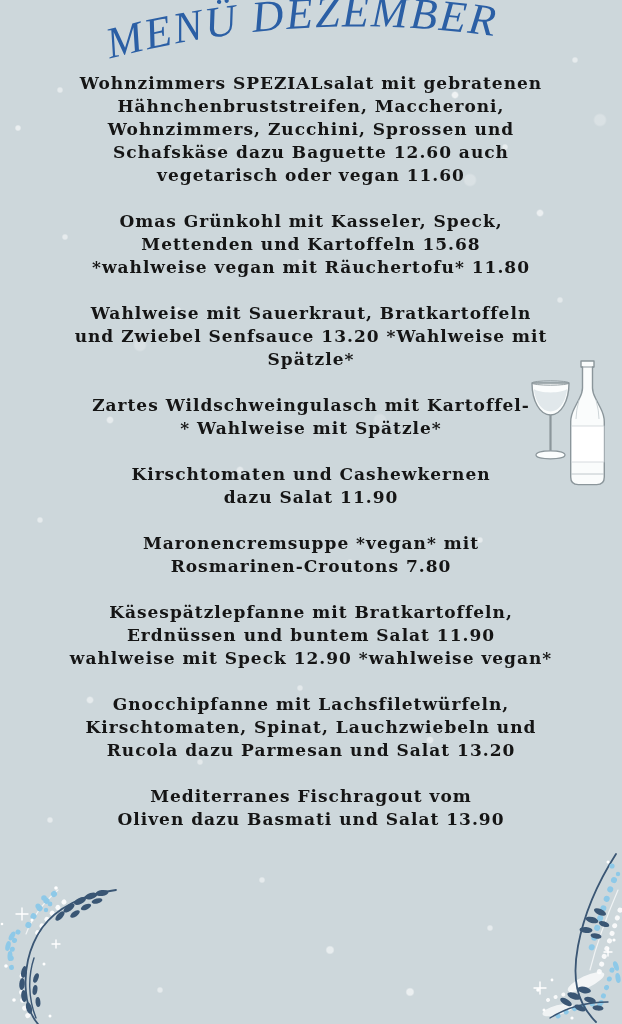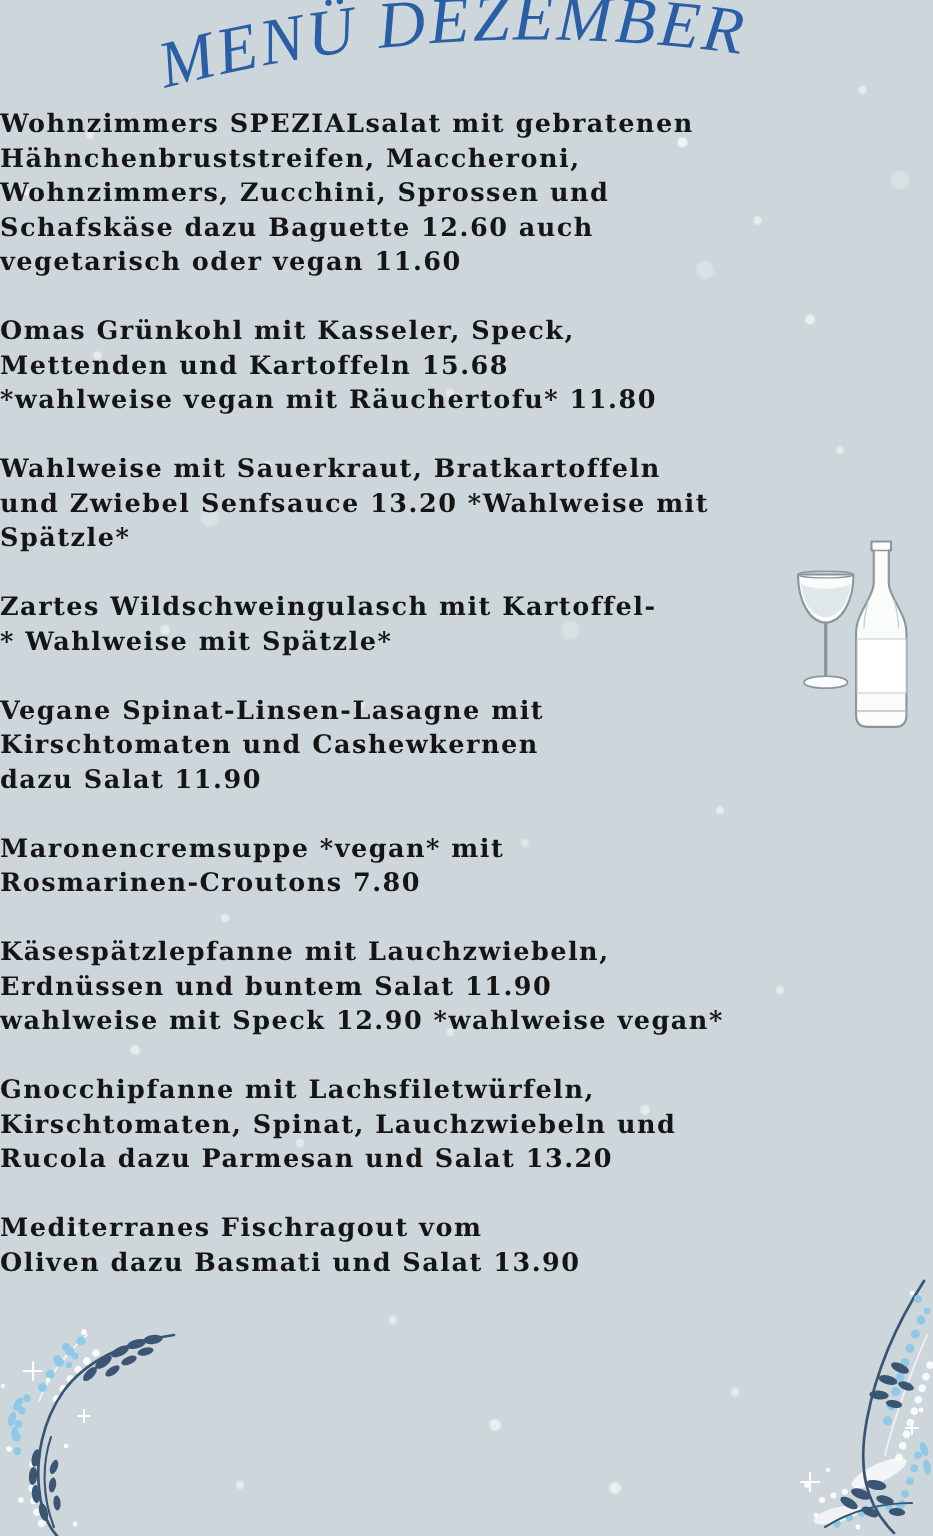--- a/index.html
+++ b/index.html
@@ -60,21 +60,21 @@
   .title-svg{position:absolute;top:0;left:0;z-index:2;overflow:visible;}
   .title-text{
     font-family:"Liberation Serif","DejaVu Serif",serif;
     font-style:italic;
     font-size:44px;
     letter-spacing:2px;
     fill:var(--accent);
   }
   .menu-list{
     position:absolute;top:72px;left:0;width:622px;z-index:3;
-    text-align:left;
+    text-align:center;
     color:var(--ink);
     font-weight:700;
     font-size:17px;
     line-height:23px;
     letter-spacing:1px;
   }
   .menu-item{margin:0 0 23px 0;}
   .menu-line{white-space:nowrap;}
   .deco{position:absolute;z-index:2;pointer-events:none;}
   .wine-svg{left:518px;top:358px;}
@@ -120,30 +120,29 @@
       <div class="menu-item">
         <div class="menu-line">Wahlweise mit Sauerkraut, Bratkartoffeln</div>
         <div class="menu-line">und Zwiebel Senfsauce 13.20 *Wahlweise mit</div>
         <div class="menu-line">Spätzle*</div>
       </div>
       <div class="menu-item">
         <div class="menu-line">Zartes Wildschweingulasch mit Kartoffel-</div>
         <div class="menu-line">* Wahlweise mit Spätzle*</div>
       </div>
       <div class="menu-item">
-        <div class="menu-line">Vegane Spinat-Linsen-Lasagne mit</div>
         <div class="menu-line">Kirschtomaten und Cashewkernen</div>
         <div class="menu-line">dazu Salat 11.90</div>
       </div>
       <div class="menu-item">
         <div class="menu-line">Maronencremsuppe *vegan* mit</div>
         <div class="menu-line">Rosmarinen-Croutons 7.80</div>
       </div>
       <div class="menu-item">
-        <div class="menu-line">Käsespätzlepfanne mit Lauchzwiebeln,</div>
+        <div class="menu-line">Käsespätzlepfanne mit Bratkartoffeln,</div>
         <div class="menu-line">Erdnüssen und buntem Salat 11.90</div>
         <div class="menu-line">wahlweise mit Speck 12.90 *wahlweise vegan*</div>
       </div>
       <div class="menu-item">
         <div class="menu-line">Gnocchipfanne mit Lachsfiletwürfeln,</div>
         <div class="menu-line">Kirschtomaten, Spinat, Lauchzwiebeln und</div>
         <div class="menu-line">Rucola dazu Parmesan und Salat 13.20</div>
       </div>
       <div class="menu-item">
         <div class="menu-line">Mediterranes Fischragout vom</div>

